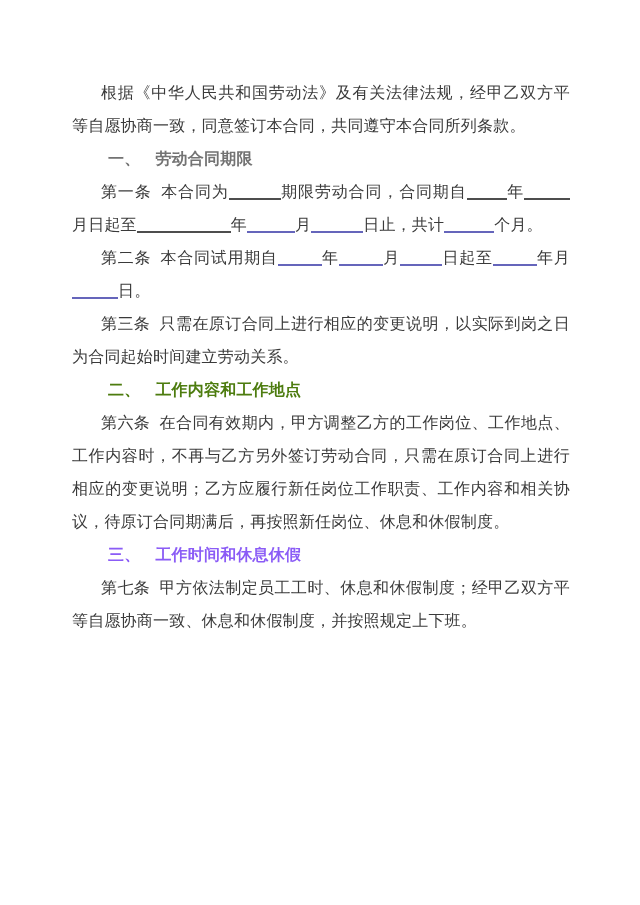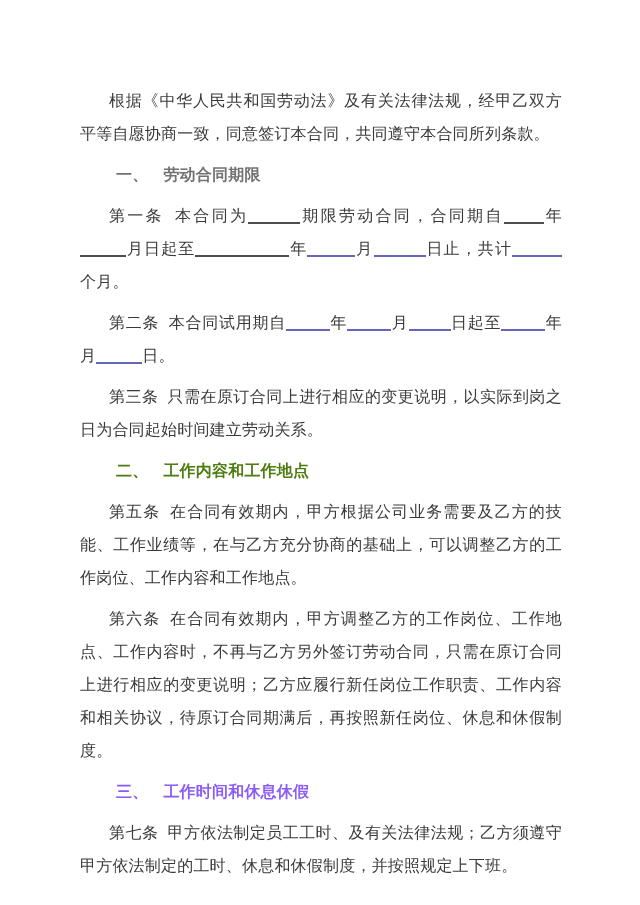--- a/index.html
+++ b/index.html
@@ -20,21 +20,21 @@
     left: 72px;
     top: 76px;
     width: 498px;
     font-size: 16px;
     letter-spacing: 0.2px;
     line-height: 33px;
     color: #3a3a3a;
     text-align: justify;
   }
   .para {
-    margin: 8px;
+    margin: 0;
   }
   .para.body {
     text-indent: 29px;
   }
   .para.heading {
     text-indent: 36px;
     font-weight: bold;
     color: #1d1d1d;
   }
   .blank {
@@ -52,18 +52,17 @@
 <body>
 
 <div class="page">
   <div class="content" style="color: rgb(58, 58, 58);">
       <p class="para body"><span>根据《中华人民共和国劳动法》及有关法律法规，经甲乙双方平等自愿协商一致，同意签订本合同，共同遵守本合同所列条款。</span></p>
       <p class="para heading" style="color: #737373;"><span>一、</span><span class="hspace" style="width: 15px;"></span><span>劳动合同期限</span></p>
       <p class="para body"><span>第一条</span><span class="hspace" style="width: 9px;"></span><span>本合同为</span><span class="blank" style="width: 52px; border-bottom-color: rgb(77, 77, 77);"></span><span>期限劳动合同，合同期自</span><span class="blank" style="width: 40px; border-bottom-color: rgb(77, 77, 77);"></span><span>年</span><span class="blank" style="width: 46px; border-bottom-color: rgb(77, 77, 77);"></span><span>月日起至</span><span class="blank" style="width: 94px; border-bottom-color: rgb(77, 77, 77);"></span><span>年</span><span class="blank" style="width: 48px; border-bottom-color: rgb(101, 101, 187);"></span><span>月</span><span class="blank" style="width: 52px; border-bottom-color: rgb(101, 101, 187);"></span><span>日止，共计</span><span class="blank" style="width: 50px; border-bottom-color: rgb(101, 101, 187);"></span><span>个月。</span></p>
       <p class="para body"><span>第二条</span><span class="hspace" style="width: 9px;"></span><span>本合同试用期自</span><span class="blank" style="width: 44px; border-bottom-color: rgb(101, 101, 187);"></span><span>年</span><span class="blank" style="width: 44px; border-bottom-color: rgb(101, 101, 187);"></span><span>月</span><span class="blank" style="width: 42px; border-bottom-color: rgb(101, 101, 187);"></span><span>日起至</span><span class="blank" style="width: 44px; border-bottom-color: rgb(101, 101, 187);"></span><span>年月</span><span class="blank" style="width: 46px; border-bottom-color: rgb(101, 101, 187);"></span><span>日。</span></p>
       <p class="para body"><span>第三条</span><span class="hspace" style="width: 9px;"></span><span>只需在原订合同上进行相应的变更说明，以实际到岗之日为合同起始时间建立劳动关系。</span></p>
       <p class="para heading" style="color: #4d7c0f;"><span>二、</span><span class="hspace" style="width: 15px;"></span><span>工作内容和工作地点</span></p>
-      <p class="para body"><span>第五条</span><span class="hspace" style="width: 9px;"></span><span>在合同有效期内，甲方根据公司业务需要及乙方的技能、工作业绩等，在与乙方充分协商的基础上，可以调整乙方的工作岗位、工作内容和工作地点。</span></p>
       <p class="para body"><span>第六条</span><span class="hspace" style="width: 9px;"></span><span>在合同有效期内，甲方调整乙方的工作岗位、工作地点、工作内容时，不再与乙方另外签订劳动合同，只需在原订合同上进行相应的变更说明；乙方应履行新任岗位工作职责、工作内容和相关协议，待原订合同期满后，再按照新任岗位、休息和休假制度。</span></p>
       <p class="para heading" style="color: #8b5cf6;"><span>三、</span><span class="hspace" style="width: 15px;"></span><span>工作时间和休息休假</span></p>
-      <p class="para body"><span>第七条</span><span class="hspace" style="width: 9px;"></span><span>甲方依法制定员工工时、及有关法律法规；乙方须遵守甲方依法制定的工时、休息和休假制度，并按照规定上下班。</span></p>
+      <p class="para body"><span>第七条</span><span class="hspace" style="width: 9px;"></span><span>甲方依法制定员工工时、休息和休假制度；经甲乙双方平等自愿协商一致、休息和休假制度，并按照规定上下班。</span></p>
     </div>
 </div>
 
 </body></html>

